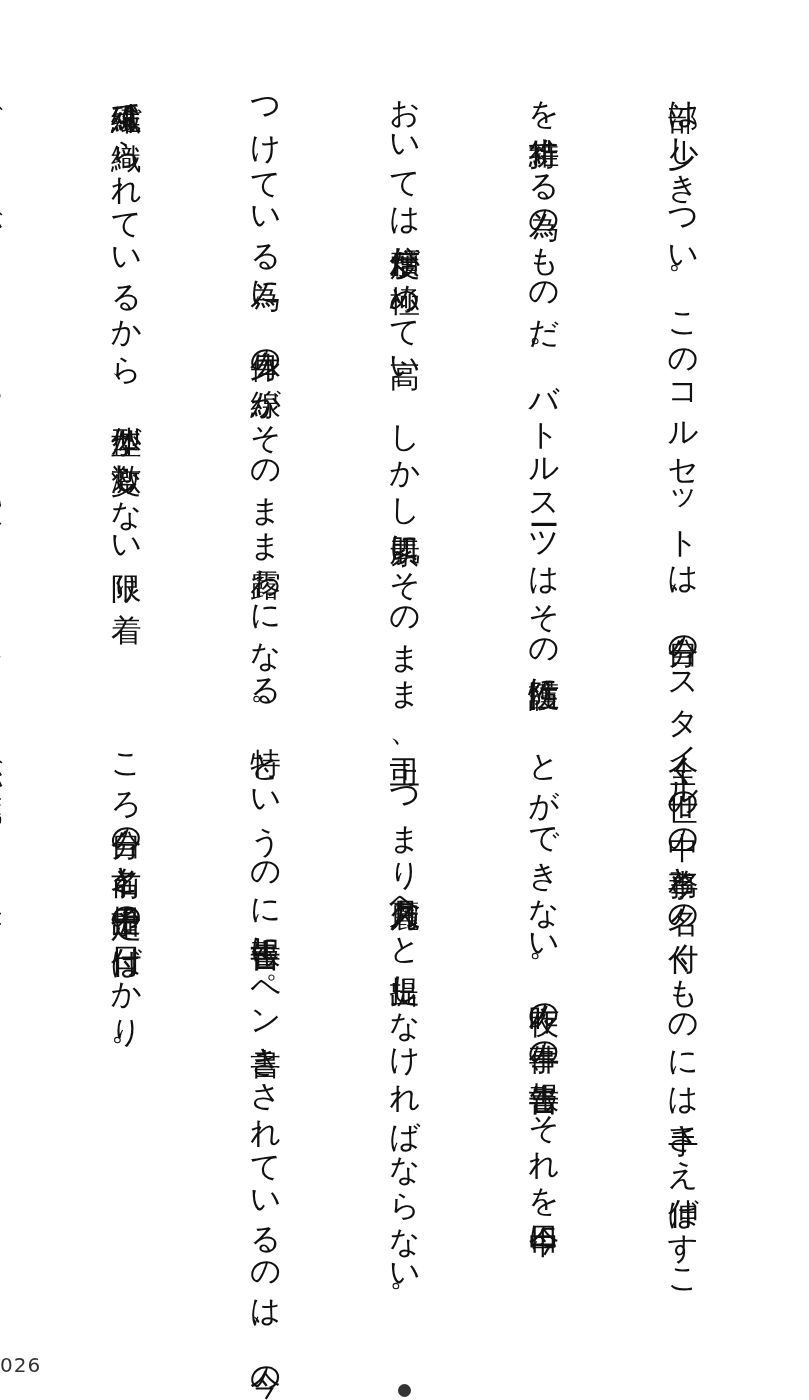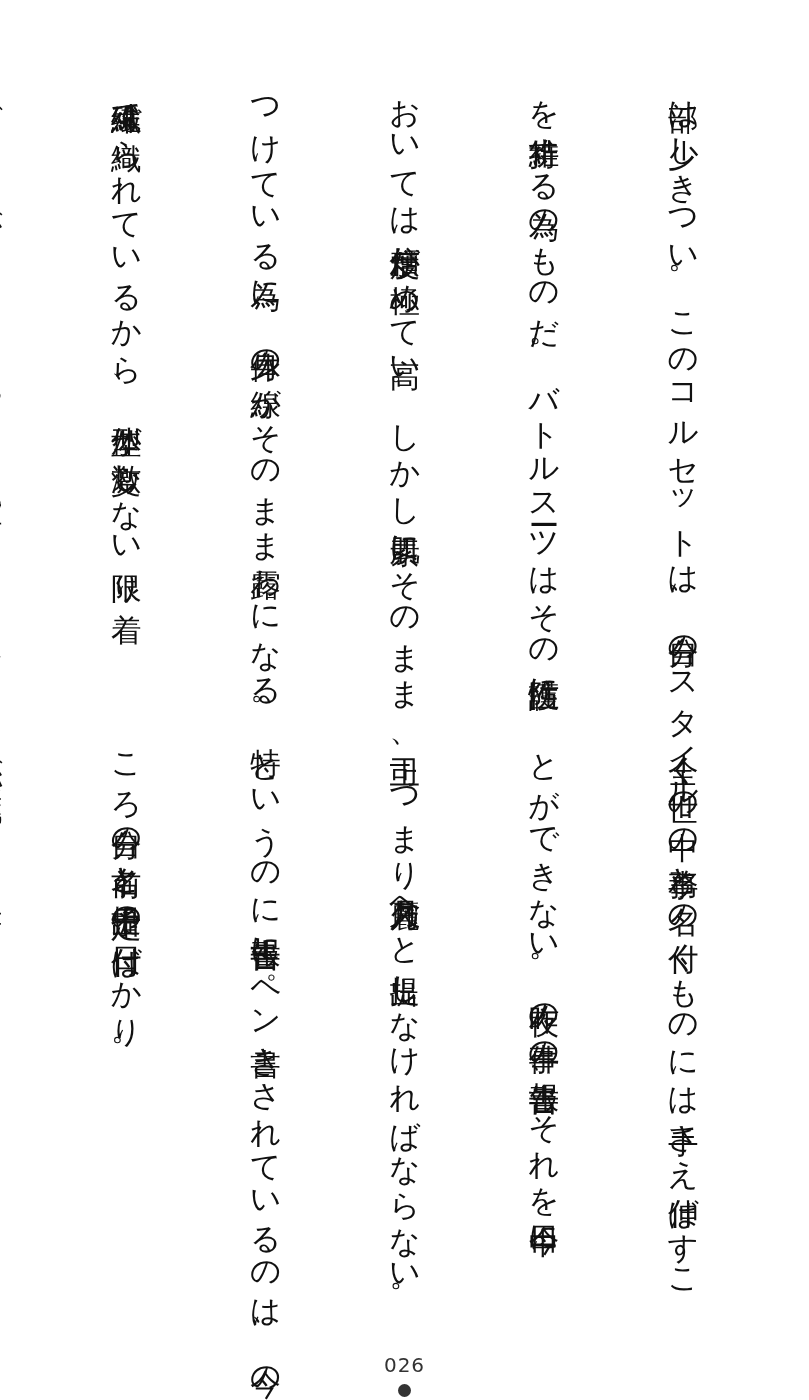--- a/index.html
+++ b/index.html
@@ -10,21 +10,21 @@
     writing-mode: vertical-rl;
     font-size: 30.5px;
     line-height: 46.4px;
     letter-spacing: 1.2px;
     white-space: pre;
   }
   .block-top { right: 10px; top: 78px; height: 620px; }
   .block-bottom { right: 10px; top: 733px; height: 620px; }
   .col { display: block; }
   .page-num {
-    position: absolute; left: 0; width: 809px; top: 1353px; text-align: center;
+    position: absolute; left: 0; width: 809px; top: 1353px; 
     font-family: "DejaVu Sans", sans-serif; font-size: 20px; color: #333; letter-spacing: 1px;
   }
   .dot {
     position: absolute; left: 398px; top: 1384px; width: 13px; height: 13px;
     border-radius: 50%; background: #333;
   }
 </style>
 </head>
 <body>
 

